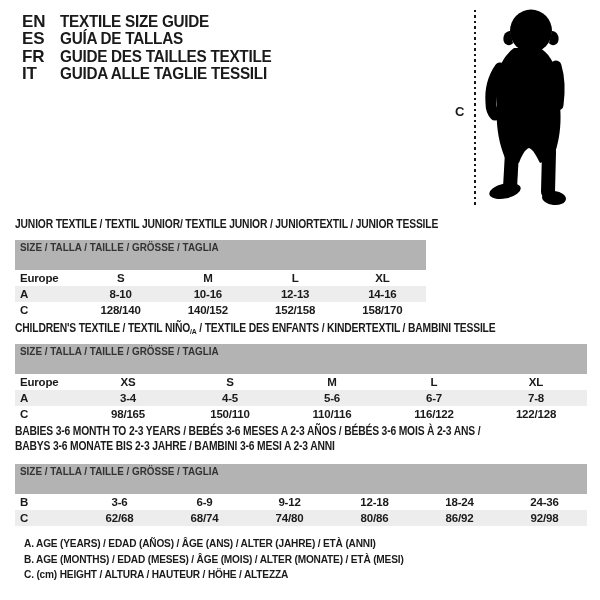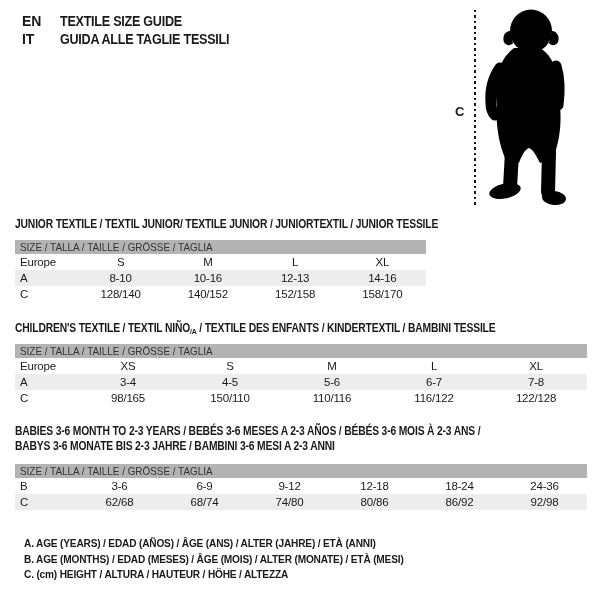--- a/index.html
+++ b/index.html
@@ -2,39 +2,39 @@
 <html><head>
 <meta charset="utf-8">
 <style>
   * { margin:0; padding:0; box-sizing:border-box; }
   html,body { width:600px; height:600px; background:#ffffff;
     font-family:"Liberation Sans", sans-serif; color:#1a1a1a; }
   .stage { position:relative; width:600px; height:600px; background:#fff; overflow:hidden; }
 
   
   .lang-list { position:absolute; left:22px; top:13px; }
-  .lang-row { display:flex; height:17.5px; align-items:flex-start; font-weight:bold; font-size:14px; }
+  .lang-row { display:flex; height:17.5px; align-items:center; font-weight:bold; font-size:17px; }
   .lang-code { width:38px; letter-spacing:-0.2px; }
   .lang-label { letter-spacing:-0.3px; transform:scaleX(0.9); transform-origin:0 50%; white-space:nowrap; }
 
   
   .fig-line { position:absolute; left:474px; top:10px; width:2px; height:197px;
     background:repeating-linear-gradient(to bottom, #161616 0 2.5px, transparent 2.5px 5.5px); }
   .fig-c { position:absolute; left:455px; top:104px; font-weight:bold; font-size:13px; }
   .fig-svg { position:absolute; left:482px; top:8px; width:90px; height:200px; }
 
   
   .tbl-title { position:absolute; left:15px; width:585px; font-weight:bold; font-size:12px;
     letter-spacing:-0.2px; transform:scaleX(0.86); transform-origin:0 0; white-space:nowrap; line-height:15px; }
   .tbl-wrap { position:absolute; left:15px; }
-  .size-bar { height:14px; background:#b3b3b3; color:#333333; font-weight:normal; font-size:11px;
+  .size-bar { height:30px; background:#b3b3b3; color:#333333; font-weight:bold; font-size:11px;
     line-height:14px; padding-left:5px; overflow:hidden; }
   .size-bar span { display:inline-block; transform:scaleX(0.9); transform-origin:0 50%; white-space:nowrap; }
   table.size-table { width:100%; border-collapse:collapse; table-layout:fixed; }
-  table.size-table td { height:16px; font-weight:normal; font-size:11.5px; text-align:center;
+  table.size-table td { height:16px; font-weight:bold; font-size:11.5px; text-align:center;
     letter-spacing:-0.2px; padding:0; vertical-align:middle; }
   table.size-table td.lbl { width:62px; text-align:left; padding-left:5px; }
   table.size-table tr:nth-child(even) { background:#ededed; }
 
   #junior-title   { top:217px; }
   #junior-table   { top:240px; width:411px; }
   #children-title { top:321px; }
   #children-table { top:344px; width:572px; }
   #babies-title   { top:424px; }
   #babies-table   { top:464px; width:572px; }
@@ -47,20 +47,28 @@
 </style>
 </head>
 <body>
 
 <div class="stage">
 
   <div class="lang-list">
     <div class="lang-row">
       <span class="lang-code">EN</span>
       <span class="lang-label">TEXTILE SIZE GUIDE</span>
+    </div>
+    <div class="lang-row">
+      <span class="lang-code">ES</span>
+      <span class="lang-label">GUÍA DE TALLAS</span>
+    </div>
+    <div class="lang-row">
+      <span class="lang-code">FR</span>
+      <span class="lang-label">GUIDE DES TAILLES TEXTILE</span>
     </div>
     <div class="lang-row">
       <span class="lang-code">IT</span>
       <span class="lang-label">GUIDA ALLE TAGLIE TESSILI</span>
     </div>
   </div>
 
   <div class="fig-line"></div>
   <div class="fig-c">C</div>
   <svg class="fig-svg" viewBox="0 0 90 200" aria-hidden="true">

